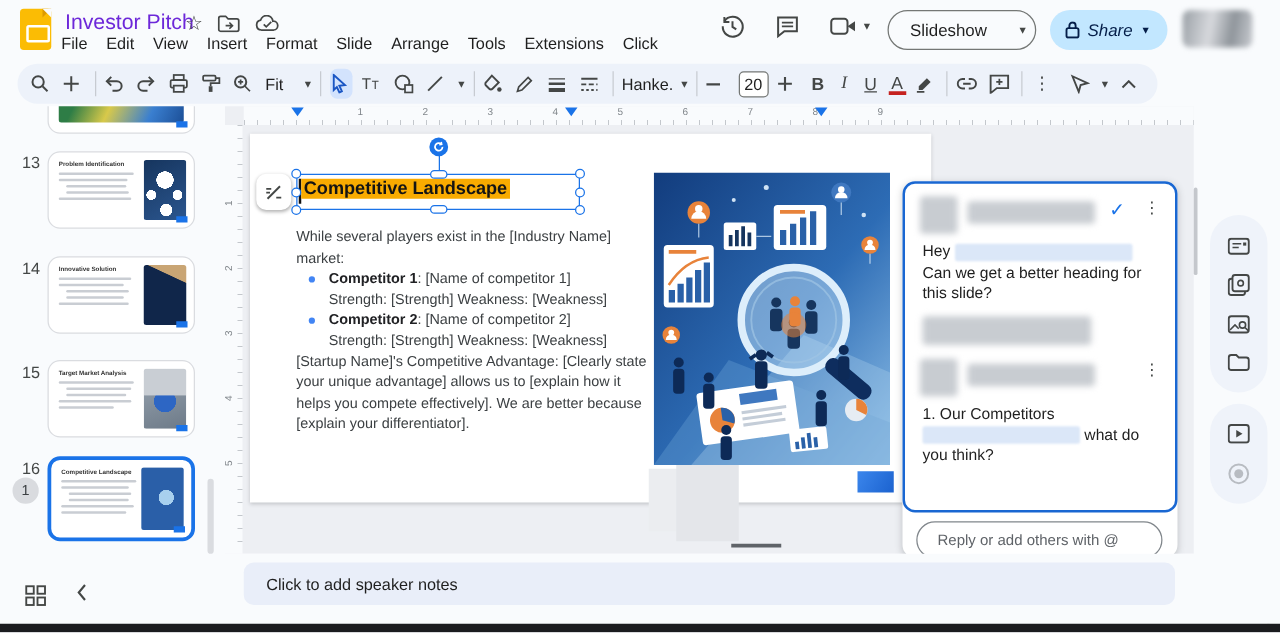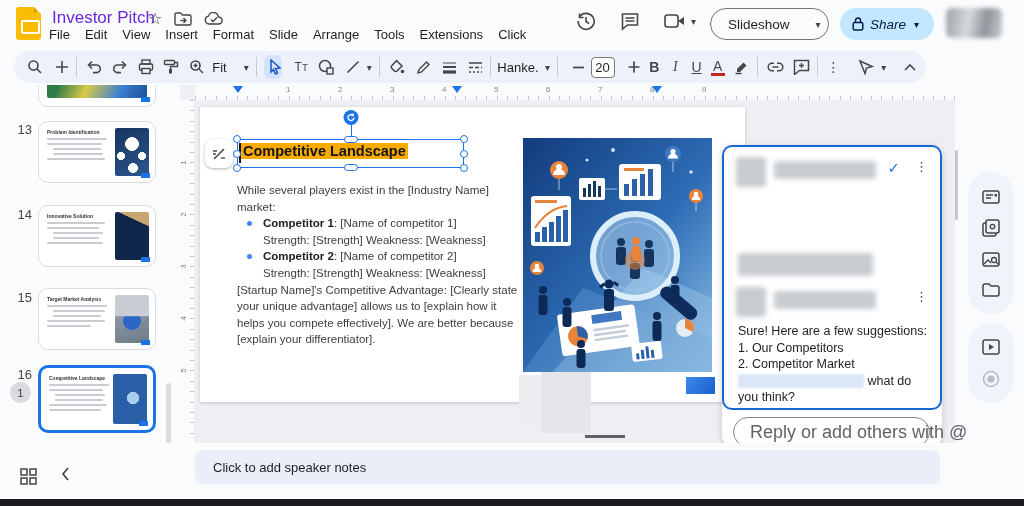--- a/index.html
+++ b/index.html
@@ -22,21 +22,21 @@
   .menubar { left:49px; top:27px; display:flex; gap:15px; }
   .menubar span { font-size:13px; color:#1f1f1f; cursor:default; }
   .hdr-right { top:11px; display:flex; align-items:center; }
   .pill-btn { height:32px; border:1px solid #747775; border-radius:16px; display:flex; align-items:center; background:#fff0; }
   .share-pill { height:32px; border-radius:16px; background:#c2e7ff; display:flex; align-items:center; color:#041e49; }
   .caret { font-size:10px; color:#444746; font-family:"DejaVu Sans",sans-serif; }
   .avatar-blur { width:56px; height:30px; border-radius:6px; background:linear-gradient(100deg,#9aa0a6,#d7d9dd 40%,#8f959b 70%,#c9ccd1); filter:blur(2px); }
 
   
   .toolbar { left:14px; top:51px; width:912px; height:32px; background:#edf2fa; border-radius:16px; display:flex; align-items:center; padding:0 10px; gap:7px; }
-  .tbtn { width:24px; height:24px; border-radius:6px; display:flex; align-items:center; justify-content:flex-end;font-family:Liberation Mono, monospace; }
+  .tbtn { width:24px; height:24px; border-radius:6px; display:flex; align-items:center; justify-content:flex-start;font-family:Liberation Mono, monospace; }
   .tbtn.active { background:#d3e3fd; }
   .tlabel { font-size:13px; color:#1f1f1f; }
   .sizebox { width:30px; height:21px; background:#fff; border:1px solid #747775; border-radius:4px; font-size:13px; color:#1f1f1f; display:flex; align-items:center; justify-content:center; }
   .fmt { font-size:14px; color:#444746; width:18px; text-align:center; }
 
   
   .filmstrip { left:0; top:85px; width:180px; height:414px; background:#f9fbfd; overflow:hidden; }
   .thumb-num { position:absolute; left:8px; width:24px; text-align:right; font-size:13px; color:#444746; }
   .thumb-card { position:absolute; left:38px; width:118px; height:62px; background:#fff; border:1px solid #dadce0; border-radius:10px; overflow:hidden; }
   .thumb-card.selected { border:3px solid #1a73e8; height:68px; }
@@ -81,21 +81,21 @@
   .stand-base { left:585px; top:435px; width:40px; height:3px; background:#5f6368; }
   .slide-accent { left:686px; top:377px; width:29px; height:17px; background:linear-gradient(120deg,#3b86ec,#1b62cf); }
 
   
   .comment-card { left:722px; top:145px; width:220px; height:301px; background:#fff; border-radius:10px; box-shadow:0 2px 6px rgba(60,64,67,.25); }
   .thread-box { position:absolute; left:0; top:0; width:220px; height:265px; border:2px solid #1967d2; border-radius:10px; background:#fff; }
   .blurblock { background:#c8ccd1; filter:blur(2.5px); border-radius:3px; }
   .mention { display:inline-block; background:#dbe7f8; filter:blur(1px); border-radius:2px; height:14px; vertical-align:middle; }
   .cmt-text { font-size:12.5px; color:#1f1f1f; line-height:16.5px; }
   .reply-pill { position:absolute; left:11px; top:272px; width:197px; height:30px; border:1px solid #80868b; border-radius:15px; display:flex; align-items:center; padding-left:16px; }
-  .reply-pill span { font-size:18px; color:#5f6368; white-space:nowrap; }
+  .reply-pill span { font-size:12px; color:#5f6368; white-space:nowrap; }
 
   
   .rail-pill { background:#eff3fa; border-radius:23px; display:flex; flex-direction:column; align-items:center; }
   .collapse-bubble { left:1006px; top:466px; width:36px; height:36px; border:1px solid #dadce0; background:#fff; border-radius:50%; display:flex; align-items:center; padding-left:8px; color:#5f6368; font-size:15px; }
 
   
   .notes-region { left:180px; top:443px; width:844px; height:56px; background:#f9fbfd; }
   .notes-bar { position:absolute; left:15px; top:7px; width:745px; height:34px; background:#e9eef9; border-radius:8px; display:flex; align-items:center; padding-left:18px; }
   .notes-bar span { font-size:13px; color:#1f1f1f; }
   .bottom-edge { left:0; top:499px; width:1024px; height:7px; background:#1b1c1f; }
@@ -580,29 +580,32 @@
     <p>[Startup Name]'s Competitive Advantage: [Clearly state your unique advantage] allows us to [explain how it helps you compete effectively]. We are better because [explain your differentiator].</p>
   </div>
 
   <div class="abs comment-card">
     <div class="thread-box">
 
       <div style="position:absolute; left:12px; top:10px; width:30px; height:30px;" class="blurblock"></div>
       <div style="position:absolute; left:50px; top:14px; width:102px; height:18px;" class="blurblock"></div>
       <span class="glyph" style="position:absolute; right:40px; top:12px; color:#1a73e8; font-size:15px; font-weight:bold;">✓</span>
       <span class="glyph" style="position:absolute; right:12px; top:12px; color:#444746; font-size:13px;">⋮</span>
+      <div style="position:absolute; left:14px; top:46px; width:192px;" class="cmt-text">
+        <span>Hey</span>
+        <span class="mention" style="width:142px;"></span>
+        <span>Can we get a better heading for this slide?</span>
+      </div>
       <div style="position:absolute; left:14px; top:106px; width:135px; height:23px;" class="blurblock"></div>
 
       <div style="position:absolute; left:12px; top:140px; width:30px; height:30px;" class="blurblock"></div>
       <div style="position:absolute; left:50px; top:144px; width:102px; height:18px;" class="blurblock"></div>
       <span class="glyph" style="position:absolute; right:12px; top:142px; color:#444746; font-size:13px;">⋮</span>
       <div style="position:absolute; left:14px; top:176px; width:196px;" class="cmt-text">
-        <div>Sure! Here are a few suggestions:</div>
         <div>1. Our Competitors</div>
-        <div>2. Competitor Market</div>
         <div><span class="mention" style="width:126px;"></span> <span>what do you think?</span></div>
       </div>
     </div>
     <div class="reply-pill">
       <span>Reply or add others with @</span>
     </div>
   </div>
 
   <div class="abs" style="left:955px; top:150px; width:3px; height:70px; background:#c4c7cc; border-radius:2px;"></div>
 

